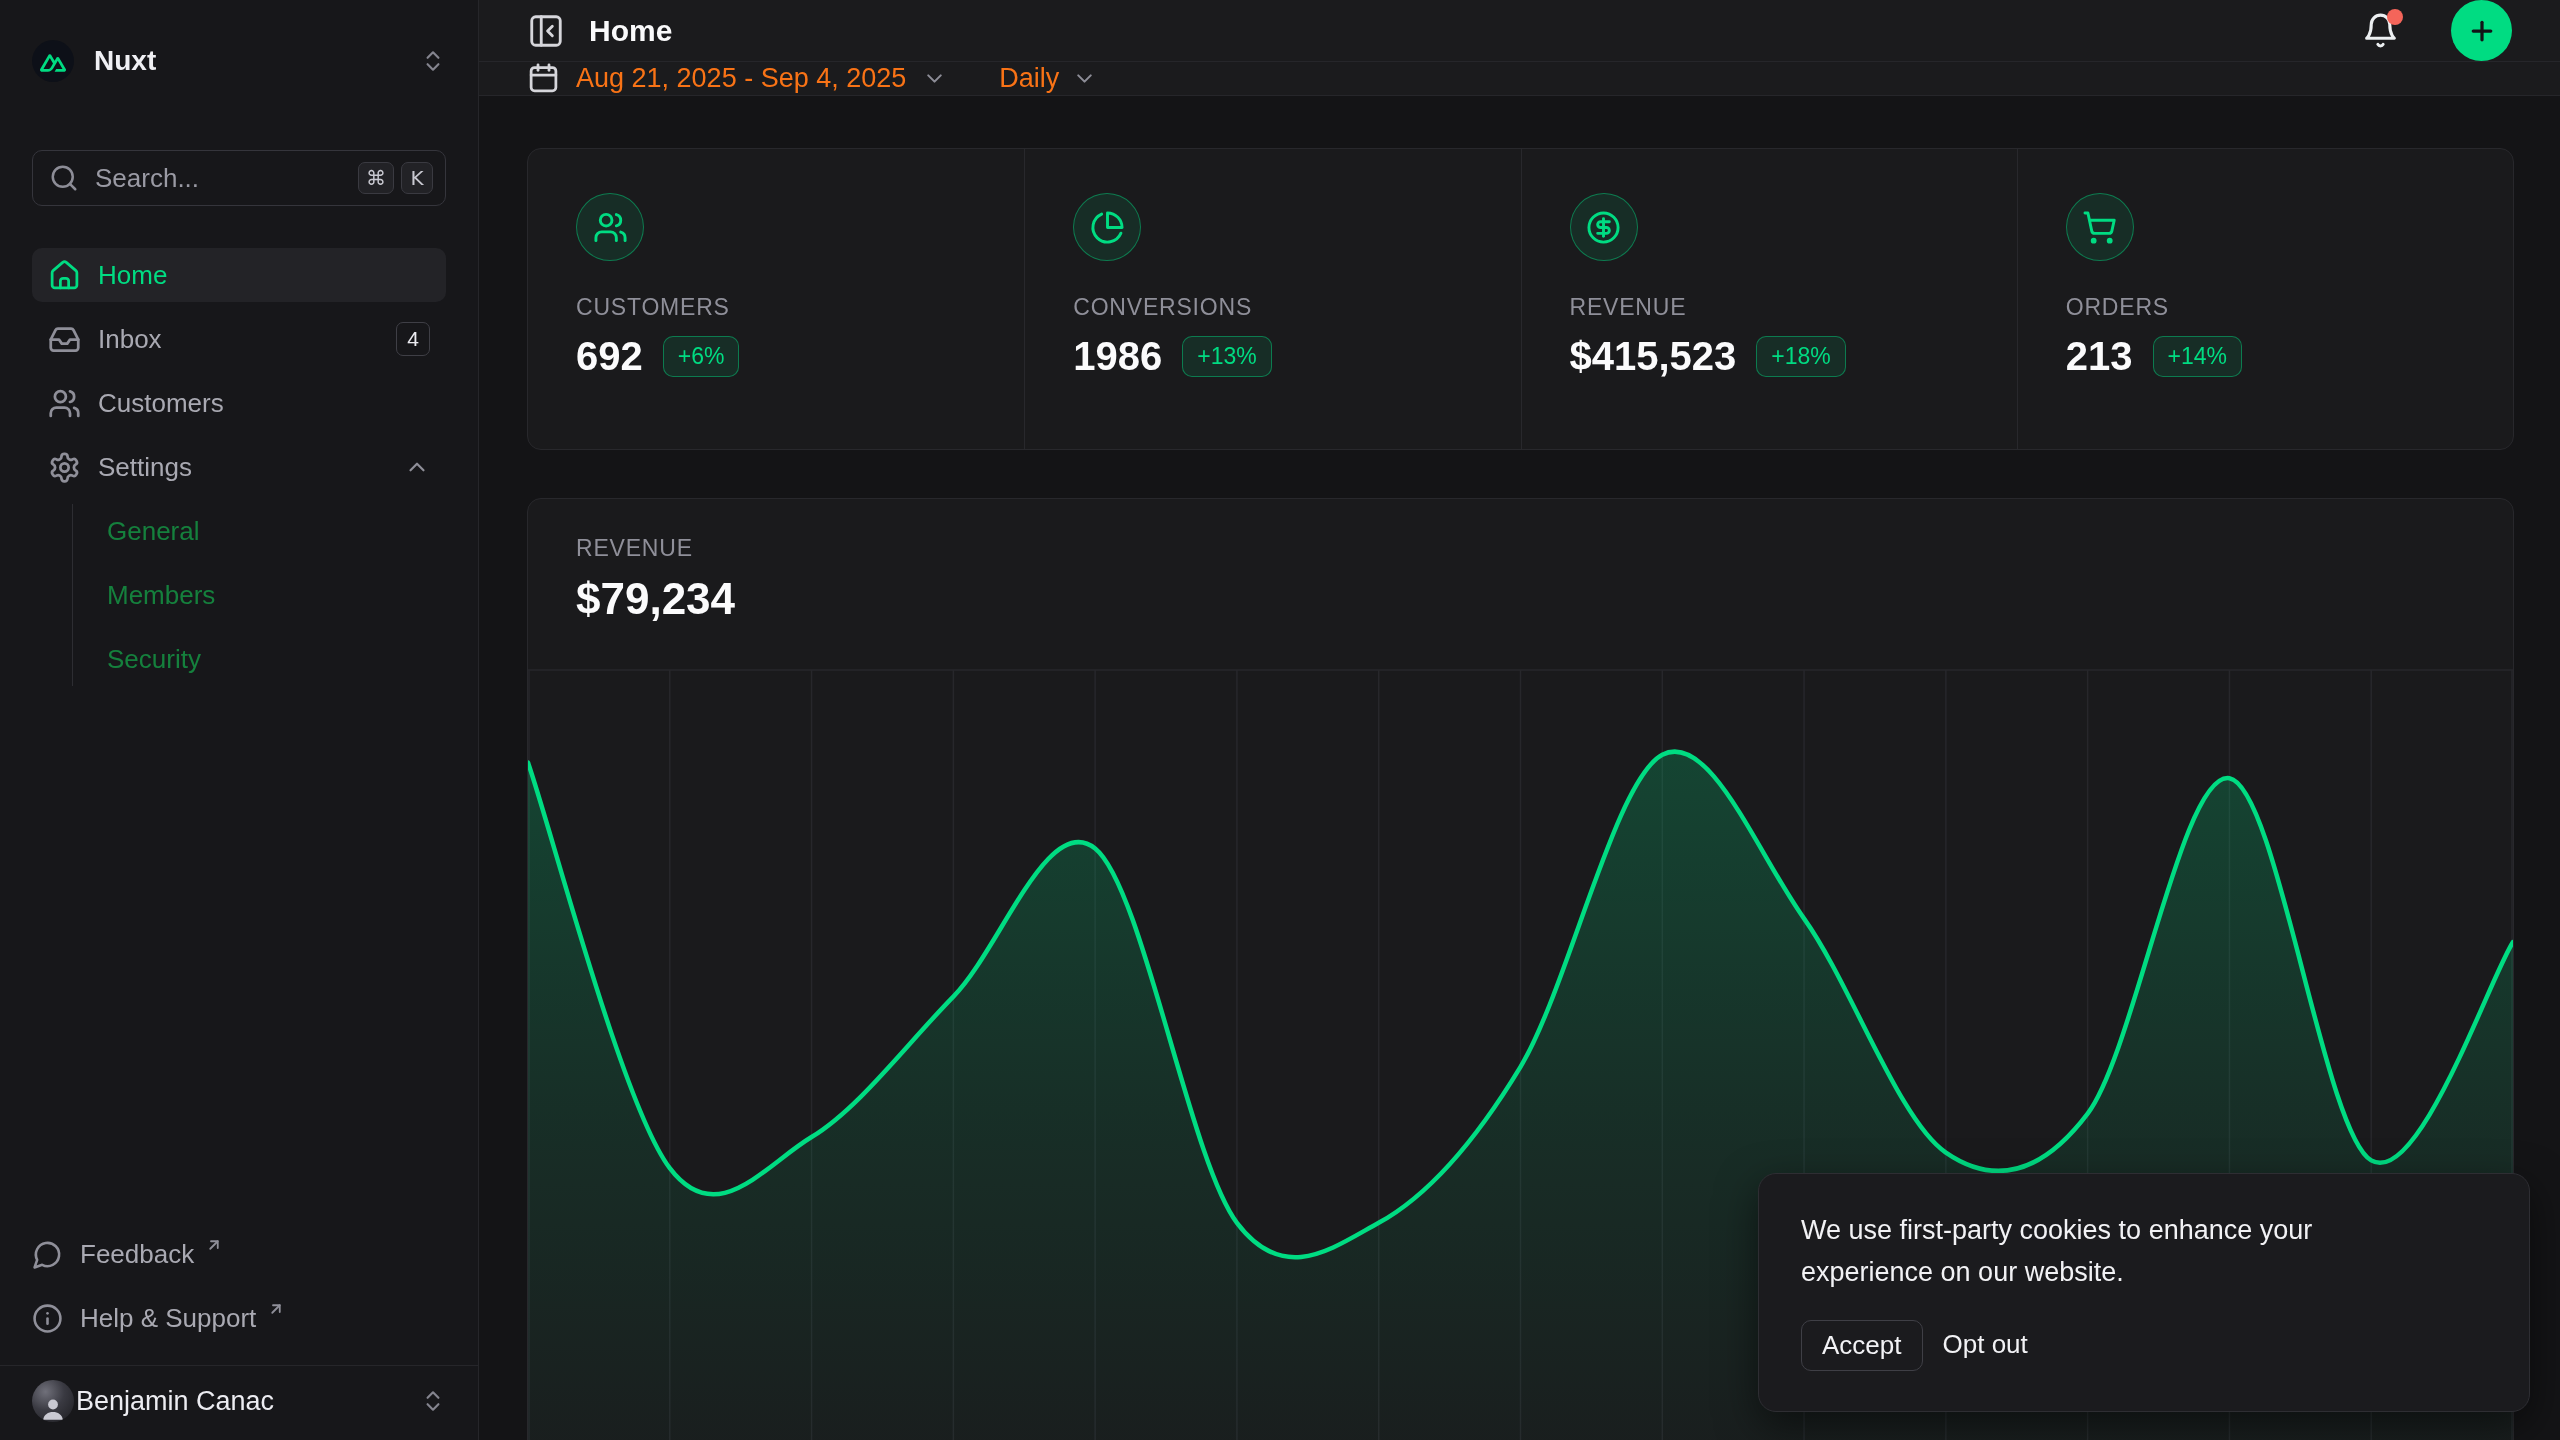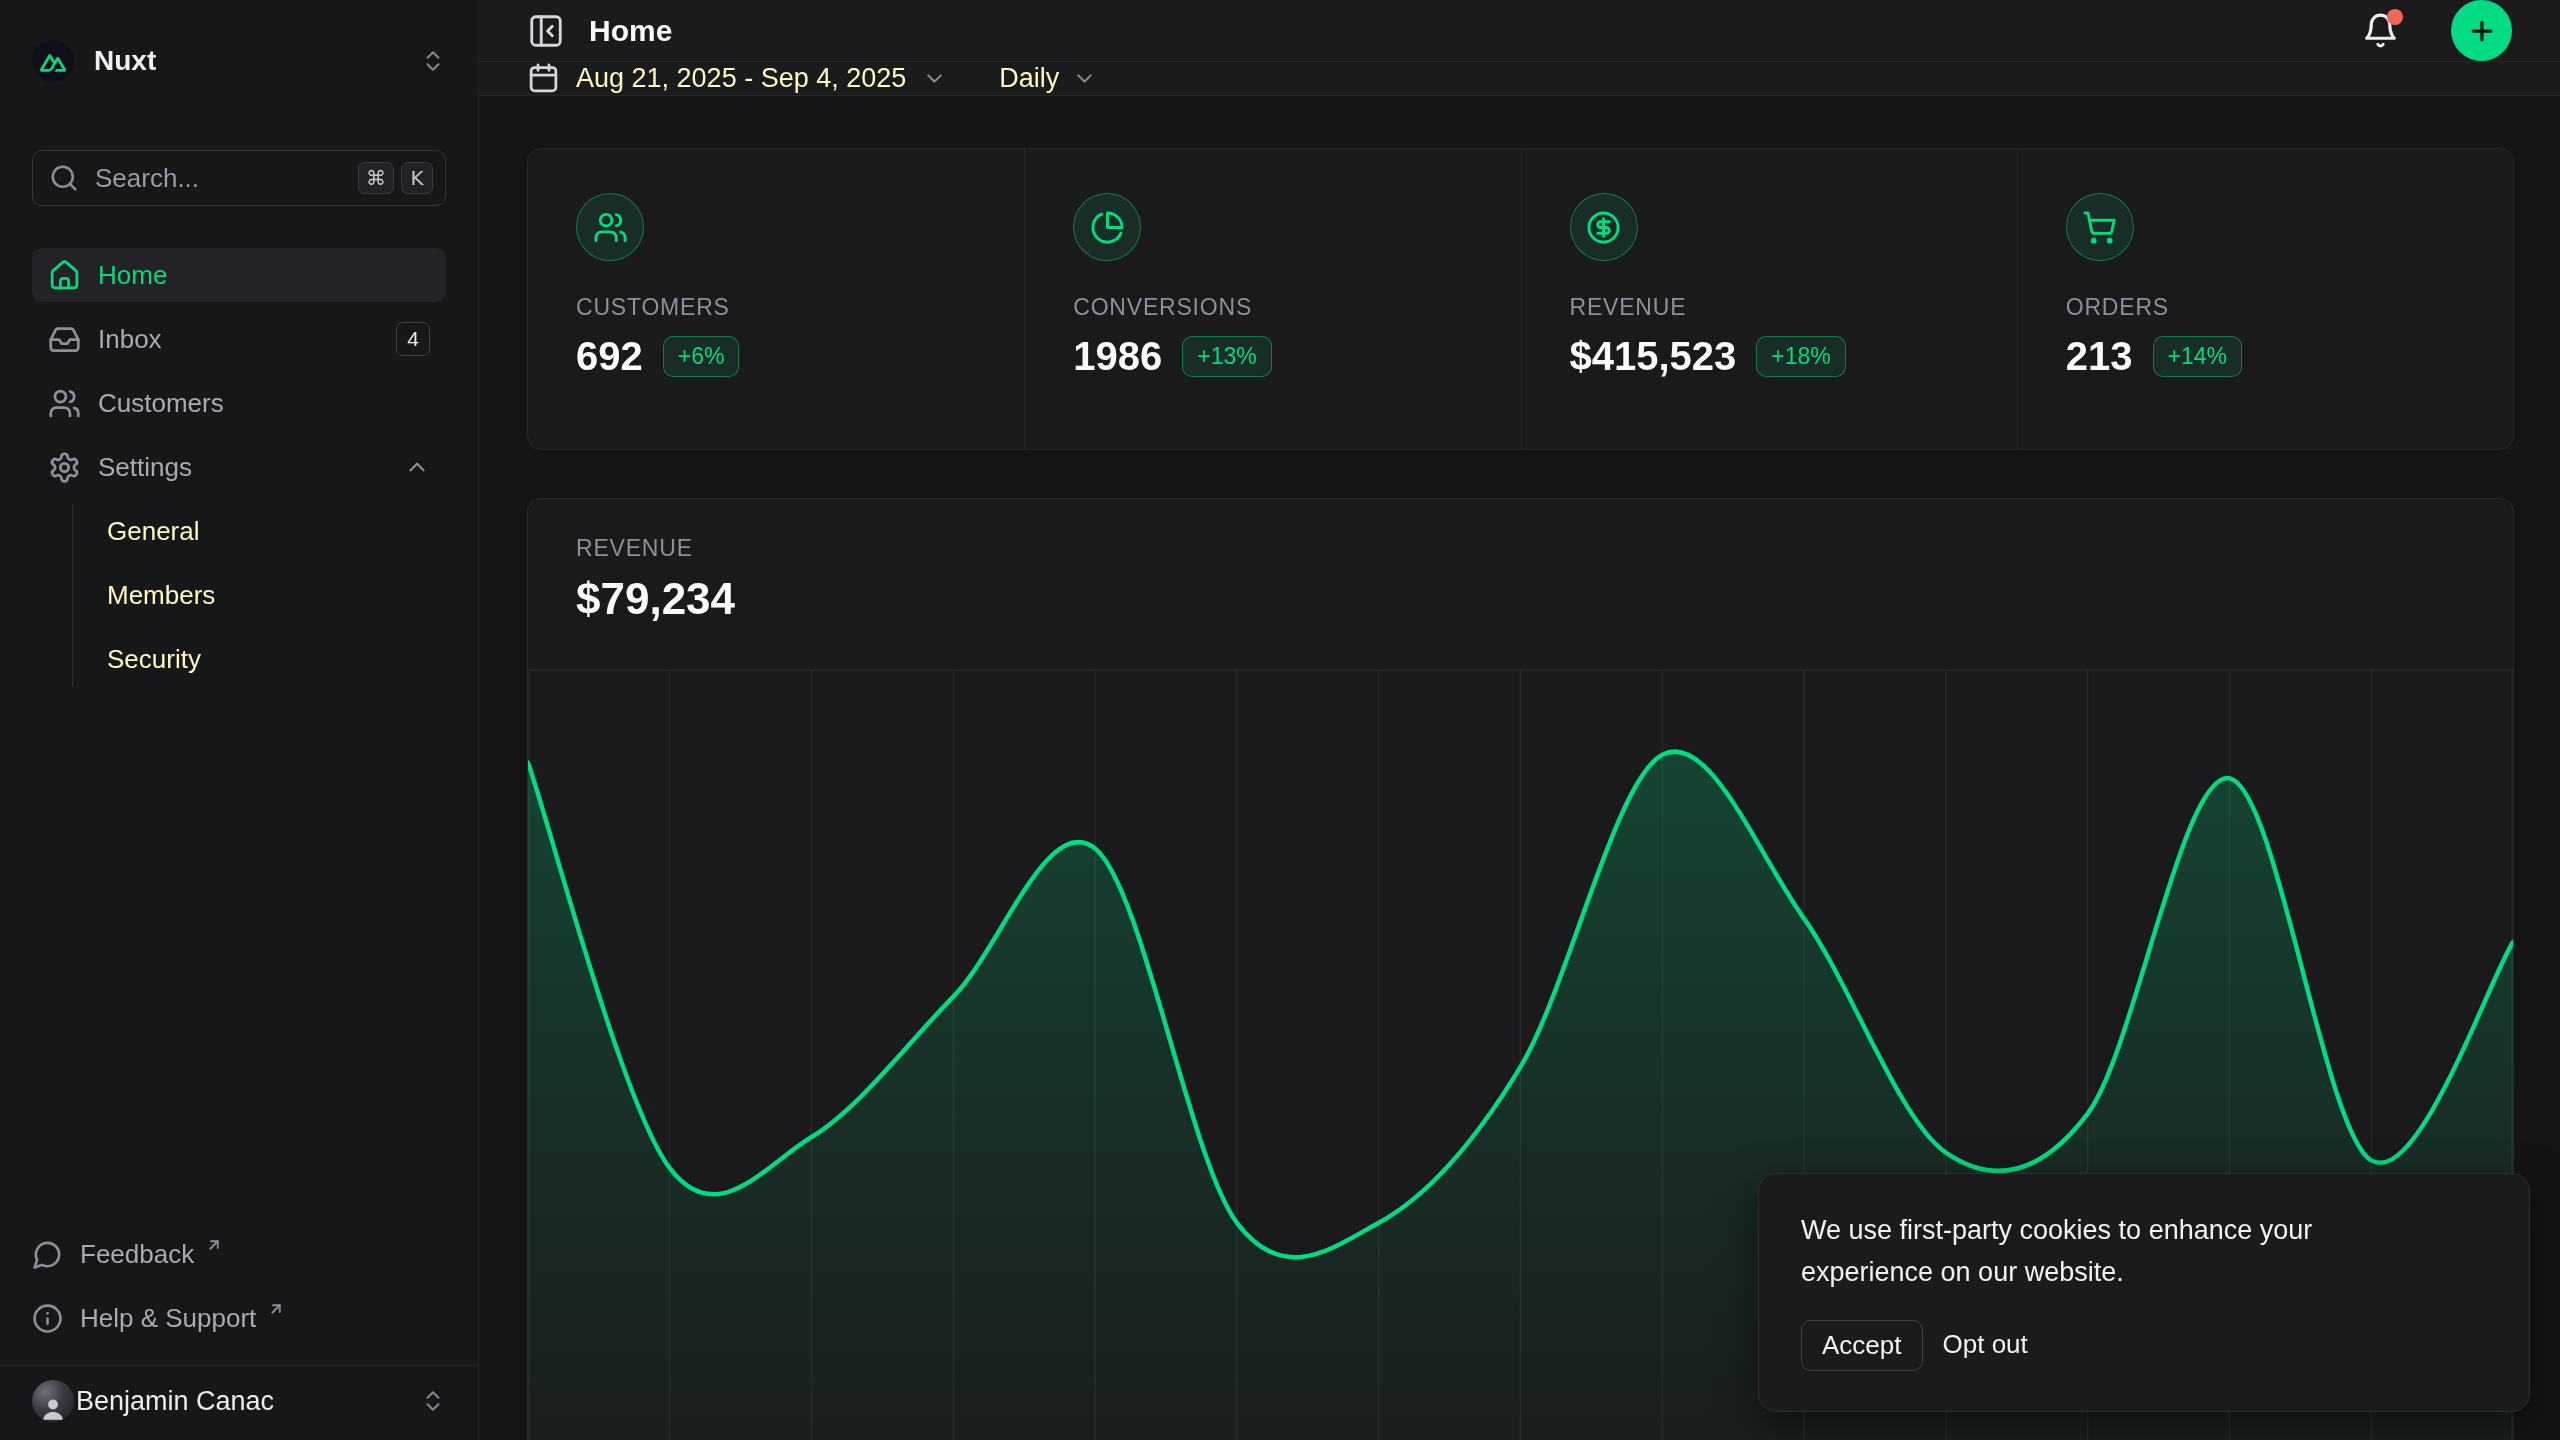--- a/index.html
+++ b/index.html
@@ -46,21 +46,21 @@
   .nav-item.active .ni { color:#00dc82; }
   .count-badge {
     margin-left:auto; border:1px solid #3f3f46; border-radius:7px;
     font-size:21px; color:#ececf1; padding:3px 10px; line-height:1.2;
   }
   .tail-ic { margin-left:auto; color:#8f8f99; }
   .subnav {
     margin-left:40px; border-left:1.5px solid #2d2d32; padding-left:34px;
     display:flex; flex-direction:column; gap:10px;
   }
-  .sub-item { height:54px; display:flex; align-items:center; font-size:26px; color:#fef9c3; cursor:pointer; border-radius:10px; }
+  .sub-item { height:54px; display:flex; align-items:center; font-size:26px; color:#15803d; cursor:pointer; border-radius:10px; }
 
   .side-footer { margin-top:auto; padding:0 32px; display:flex; flex-direction:column; gap:10px; }
   .foot-item { height:54px; display:flex; align-items:center; gap:17px; font-size:26px; color:#a9a9b2; cursor:pointer; }
   .foot-item .ni { color:#8f8f99; }
   .ext-arrow { color:#8f8f99; position:relative; top:-9px; left:-6px; }
   .side-divider { border-top:1px solid #26262a; margin-top:20px; }
   .user-row { padding:14px 32px 18px 32px; display:flex; align-items:center; gap:2px; cursor:pointer; }
   .avatar {
     width:42px; height:42px; border-radius:50%; overflow:hidden;
     background:radial-gradient(circle at 32% 28%, #70707a 0%, #3a3a42 45%, #1c1c20 100%);
@@ -80,21 +80,21 @@
   .bell-dot { position:absolute; top:-3px; right:-4px; width:16px; height:16px; border-radius:50%; }
   .plus-btn {
     width:61px; height:61px; border-radius:50%; border:none; cursor:pointer;
     display:flex; align-items:center; justify-content:center; color:#121417;
   }
   .toolbar {
     height:99px; background:#1b1b1d; border-bottom:1px solid #26262a;
     display:flex; align-items:center; padding:0 48px;
   }
   .tool-btn { background:none; border:none; display:flex; align-items:center; gap:16px; cursor:pointer; color:#e3e3e8; }
-  .tool-btn .txt { font-size:27px; font-weight:500; color:#fef9c3; }
+  .tool-btn .txt { font-size:27px; font-weight:500; color:#f97316; }
   .tool-btn .chev { color:#8d8d97; }
   .daily-btn { margin-left:52px; gap:13px; }
 
   .content { flex:1; padding:52px 46px 0 48px; position:relative; }
 
   .stats-row {
     display:grid; grid-template-columns:repeat(4,1fr);
     background:#1a1a1c; border:1px solid #28282c; border-radius:14px;
     height:302px; overflow:hidden;
   }

